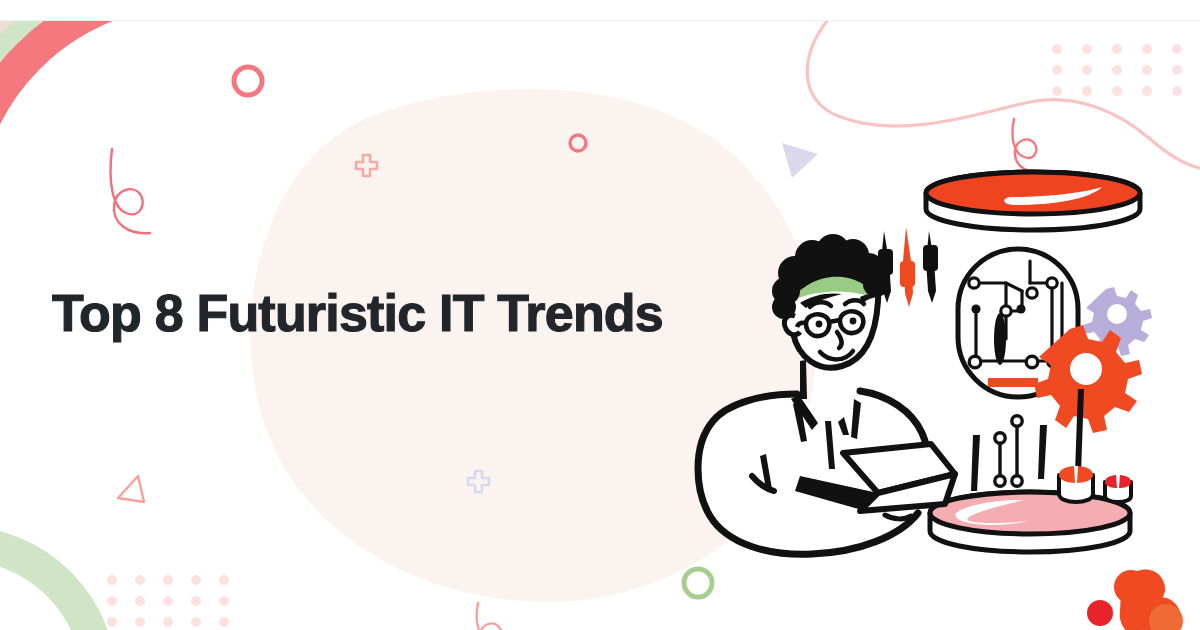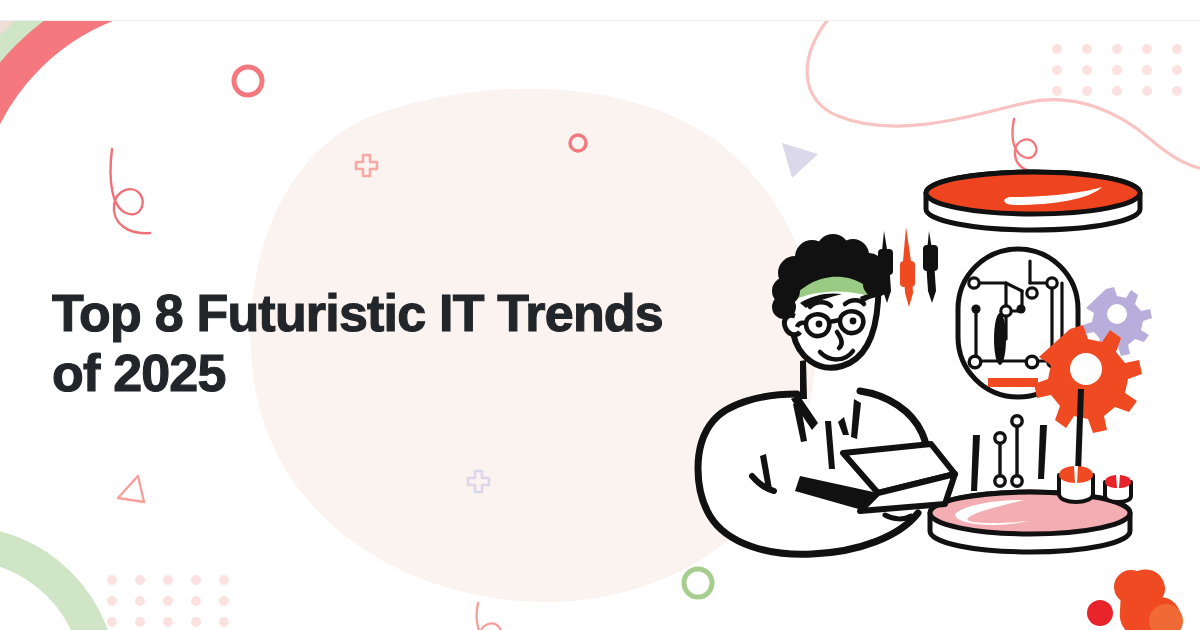--- a/index.html
+++ b/index.html
@@ -297,16 +297,15 @@
         <path fill="#ffffff" stroke="#111111" stroke-width="6" stroke-linejoin="round" d="M843 432 L931 423 L955 453 L878 472 Z"></path>
         <path fill="#ffffff" stroke="#111111" stroke-width="6" stroke-linejoin="round" d="M878 472 L955 453 L945 483 L860 490 Z"></path>
         <path fill="#111111" d="M800 455 L878 472 L862 489 L795 470 Z"></path>
         <path fill="none" stroke="#111111" stroke-width="5" stroke-linecap="round" d="M885 494 C894 499 904 499 911 495"></path>
       </g>
     </g>
   </svg>
 
   <div id="title-block">
     <h1 class="headline">Top 8 Futuristic IT Trends</h1>
-    <h1 class="headline">of 2025</h1>
   </div>
 
 </div>
 
 </body></html>

